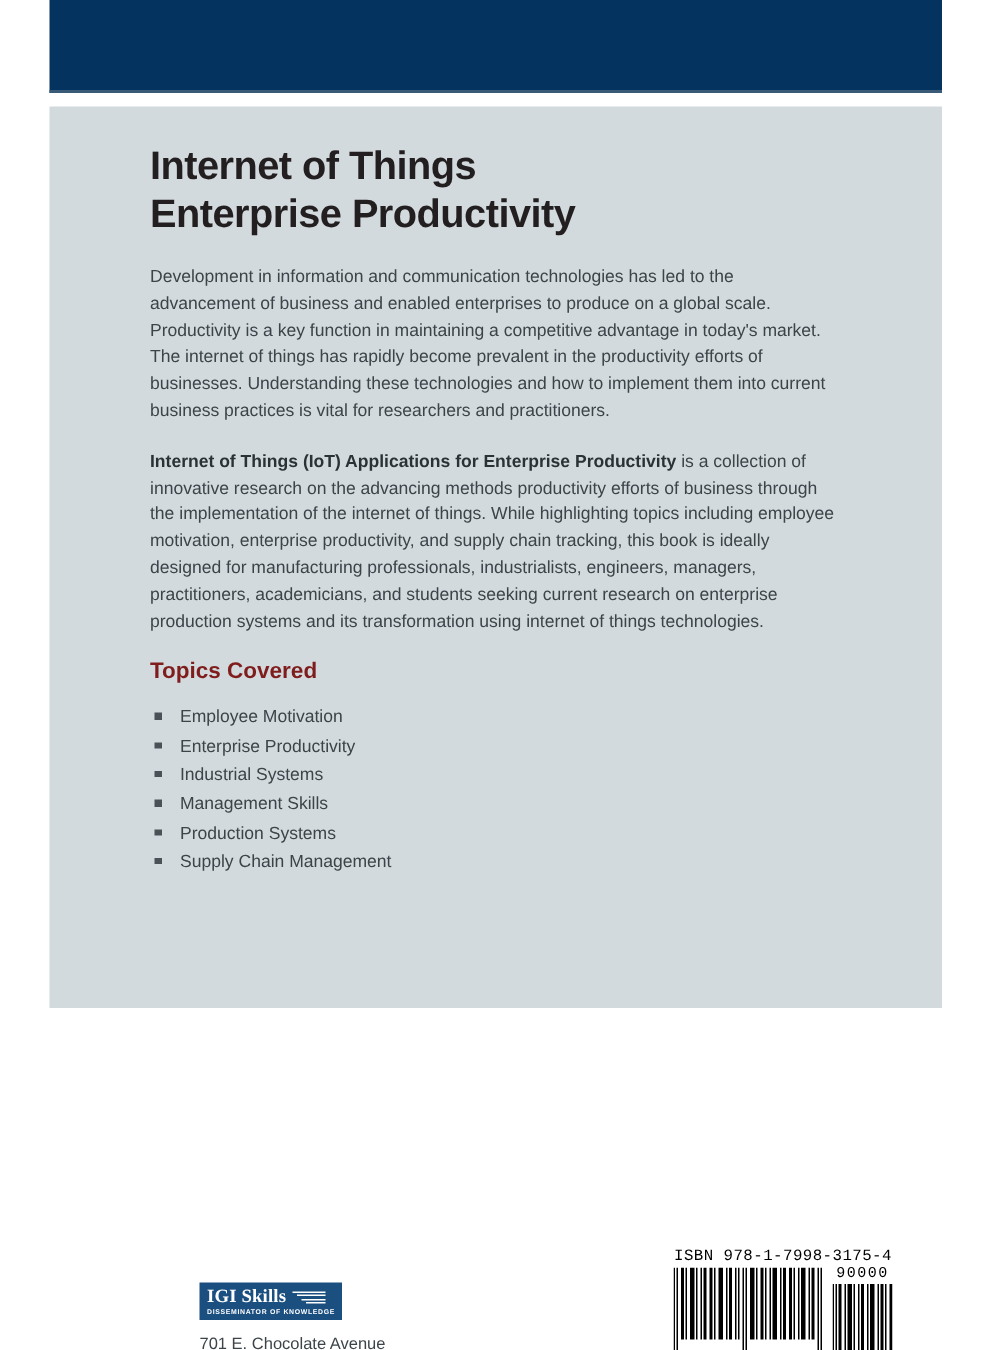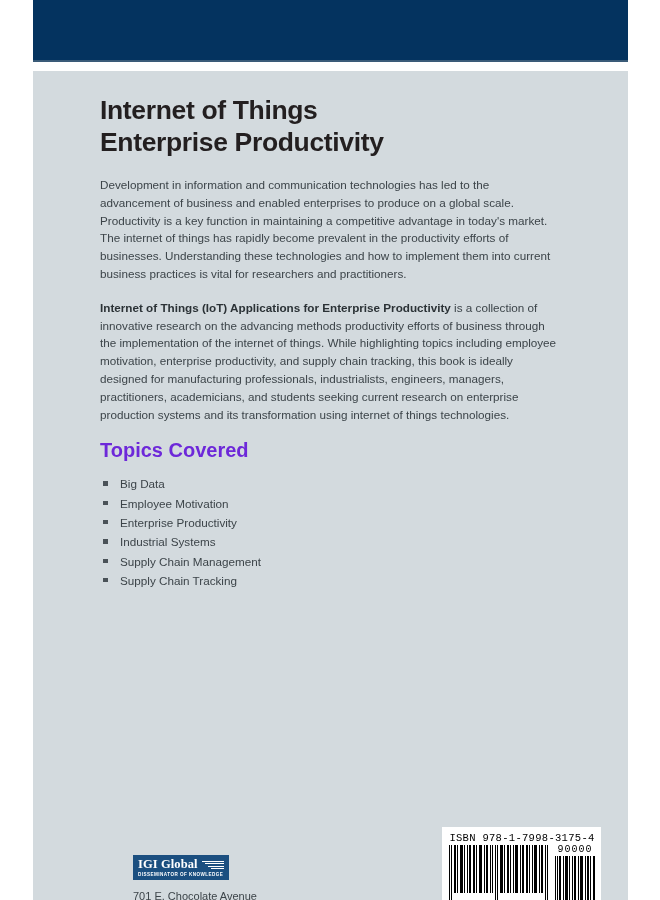--- a/index.html
+++ b/index.html
@@ -30,21 +30,21 @@
     background: #04335f;
     border-bottom: 2px solid #3a5b78;
   }
 
   
   .page-body {
     position: absolute;
     left: 33px;
     top: 71px;
     width: 595px;
-    height: 829px;
+    height: 601px;
     background: #d3dade;
   }
 
   .content {
     position: absolute;
     left: 67px;
     top: 23px;
     width: 462px;
   }
 
@@ -64,23 +64,23 @@
     font-size: 11.7px;
     line-height: 17.8px;
     color: #3c4449;
     margin-bottom: 16px;
     text-align: left;
   }
   .para b { color: #2b3236; font-weight: bold; }
 
   
   .topics-heading {
-    font-size: 20px;
+    font-size: 15px;
     font-weight: bold;
-    color: #6d28d9;
+    color: #7f1d1d;
     margin-top: 10px;
     margin-bottom: 12px;
   }
 
   .topics-list { list-style: none; }
 
   .topic-item {
     position: relative;
     font-size: 11.7px;
     line-height: 19.3px;
@@ -223,51 +223,51 @@
 
       <p class="para">Development in information and communication technologies has led to the advancement of business and enabled enterprises to produce on a global scale. Productivity is a key function in maintaining a competitive advantage in today's market. The internet of things has rapidly become prevalent in the productivity efforts of businesses. Understanding these technologies and how to implement them into current business practices is vital for researchers and practitioners.</p>
 
       <p class="para"><b>Internet of Things (IoT) Applications for Enterprise Productivity</b><span> is a collection of innovative research on the advancing methods productivity efforts of business through the implementation of the internet of things. While highlighting topics including employee motivation, enterprise productivity, and supply chain tracking, this book is ideally designed for manufacturing professionals, industrialists, engineers, managers, practitioners, academicians, and students seeking current research on enterprise production systems and its transformation using internet of things technologies.</span></p>
 
       <h2 class="topics-heading">Topics Covered</h2>
 
       <ul class="topics-list">
         <li class="topic-item">
           <span class="bullet"></span>
-          <span>Big Data</span>
-        </li>
-        <li class="topic-item">
-          <span class="bullet"></span>
           <span>Employee Motivation</span>
         </li>
         <li class="topic-item">
           <span class="bullet"></span>
           <span>Enterprise Productivity</span>
         </li>
         <li class="topic-item">
           <span class="bullet"></span>
           <span>Industrial Systems</span>
         </li>
         <li class="topic-item">
           <span class="bullet"></span>
+          <span>Management Skills</span>
+        </li>
+        <li class="topic-item">
+          <span class="bullet"></span>
+          <span>Production Systems</span>
+        </li>
+        <li class="topic-item">
+          <span class="bullet"></span>
           <span>Supply Chain Management</span>
-        </li>
-        <li class="topic-item">
-          <span class="bullet"></span>
-          <span>Supply Chain Tracking</span>
         </li>
       </ul>
 
     </div>
 
     <div class="footer">
 
       <div class="igi-logo">
         <div class="igi-logo-row">
-          <span class="igi-name">IGI Global</span>
+          <span class="igi-name">IGI Skills</span>
           <span class="igi-swoosh">
             <i></i>
               <i></i>
               <i></i>
               <i></i>
           </span>
         </div>
         <div class="igi-tagline">DISSEMINATOR OF KNOWLEDGE</div>
       </div>
 

